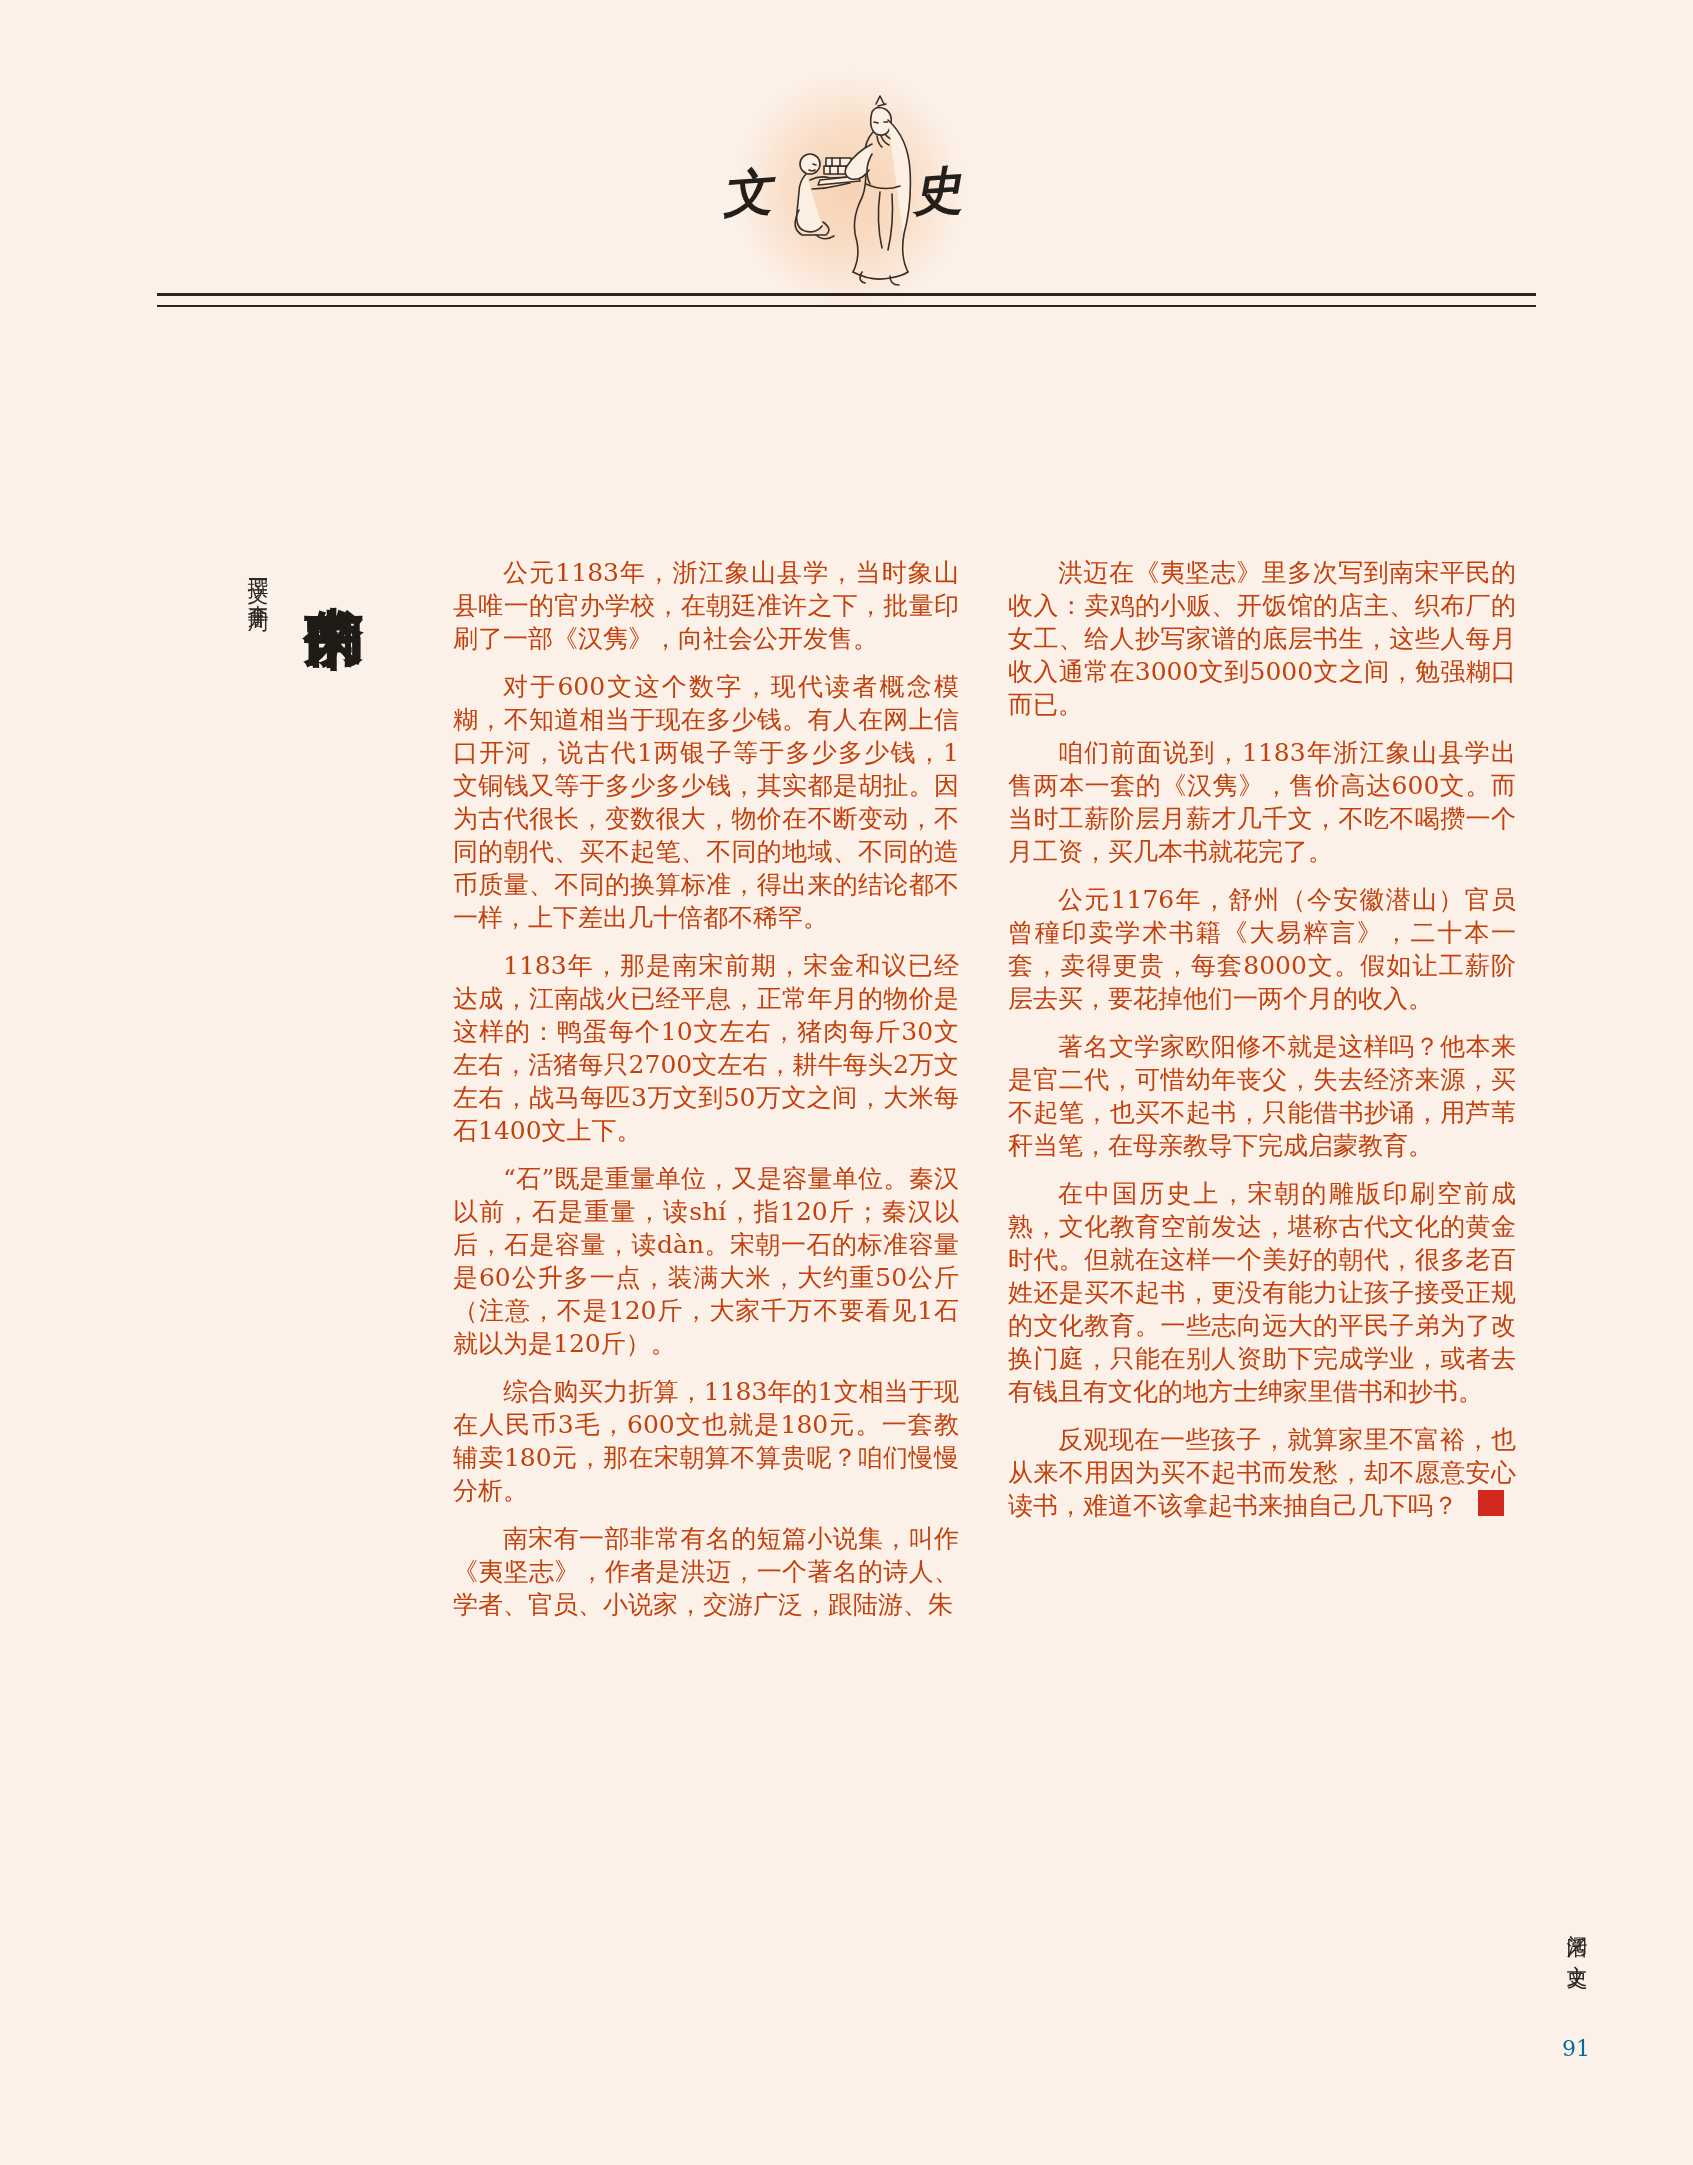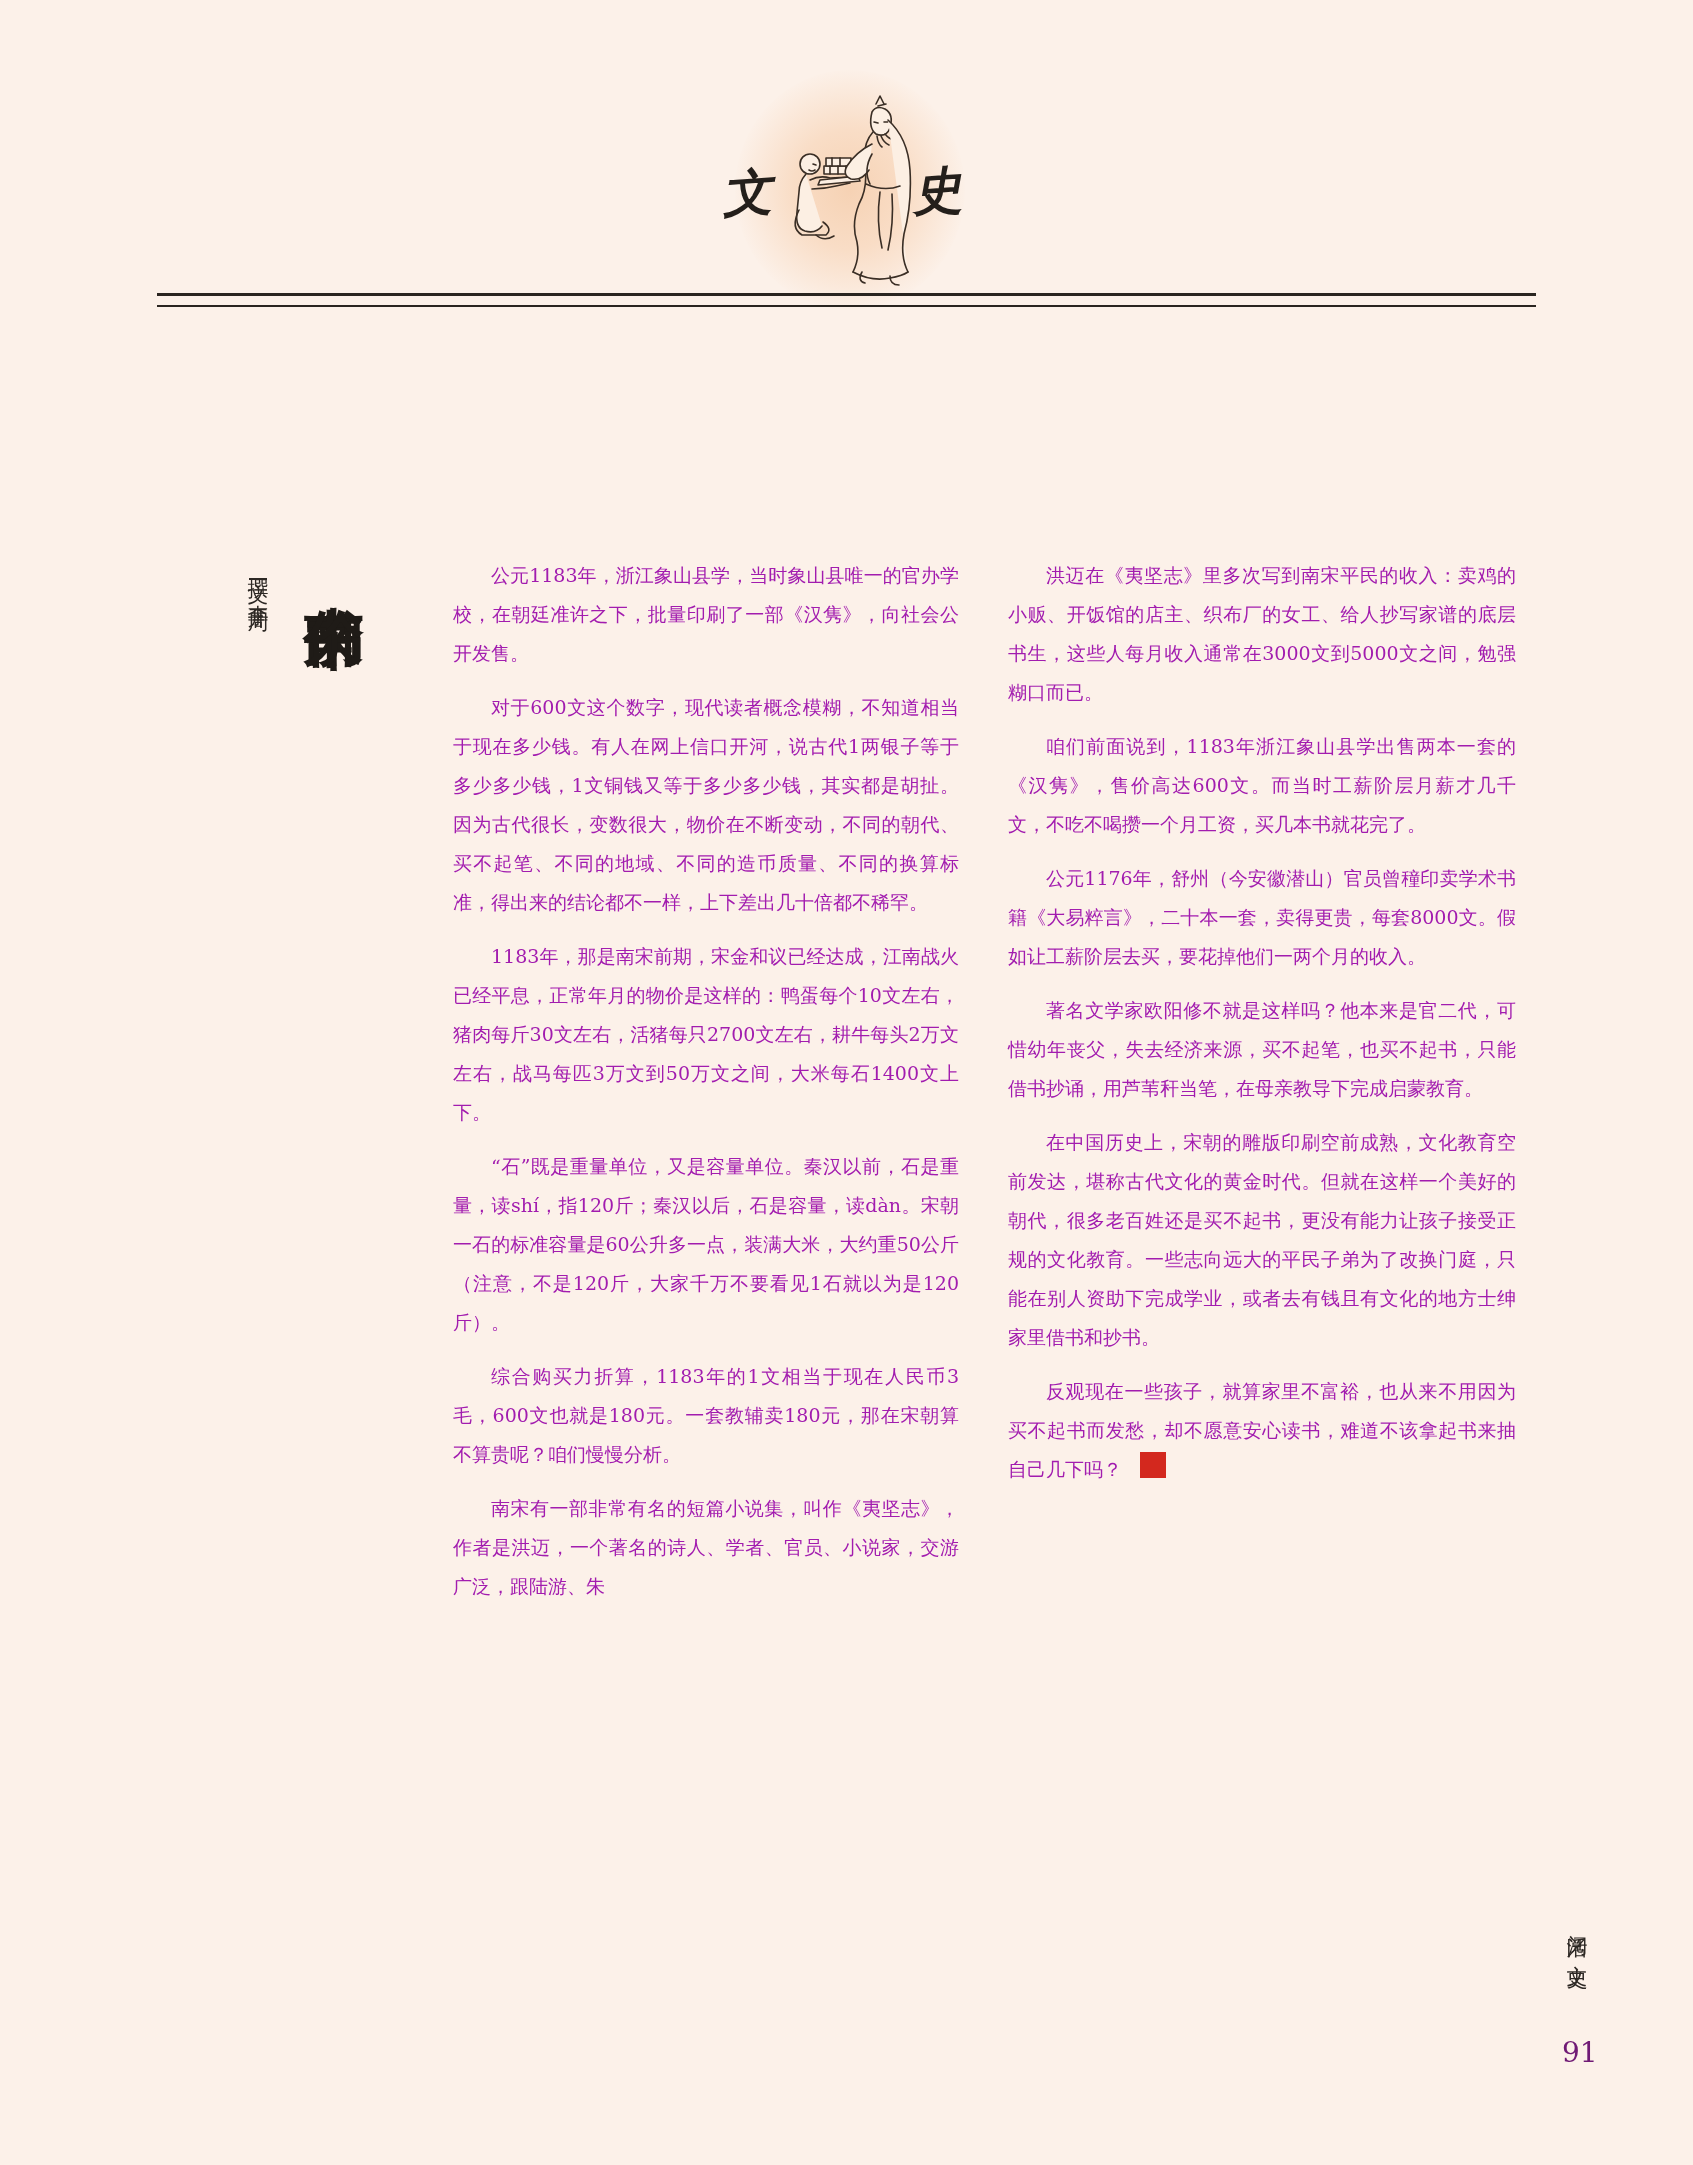--- a/index.html
+++ b/index.html
@@ -52,23 +52,23 @@
   }
   .byline .divider{
     display:inline-block;
     width:18px;height:1.5px;
     background:#2d2824;
     margin:8px 0;
   }
   
   .col{
     position:absolute;top:556px;
-    font-size:19px;line-height:39px;
+    font-size:25px;line-height:33px;
     text-align:justify;text-align-last:left;
-    color:#a21caf;
+    color:#c2410c;
   }
   .col-left{left:453px;width:506px;}
   .col-right{left:1008px;width:508px;}
   .col p{margin:0 0 15px 0;text-indent:2em;}
   .col p.cont{text-indent:0;}
   .end-mark{
     display:inline-block;
     width:26px;height:26px;
     background:#d3281e;
     margin-left:12px;
@@ -77,22 +77,22 @@
   
   .folio{
     position:absolute;left:1560px;top:1918px;
     writing-mode:vertical-rl;
     font-size:21px;line-height:34px;
     letter-spacing:3px;
     color:#2d2824;
   }
   .pagenum{
     position:absolute;left:1562px;top:2036px;
-    font-size:28px;
-    color:#701a75;
+    font-size:22px;
+    color:#0369a1;
   }
 </style>
 </head>
 <body>
 
 <div class="page">
 
   <div class="glow"></div>
   <div class="hdr-char left">文</div>
   <div class="hdr-char right">史</div>

